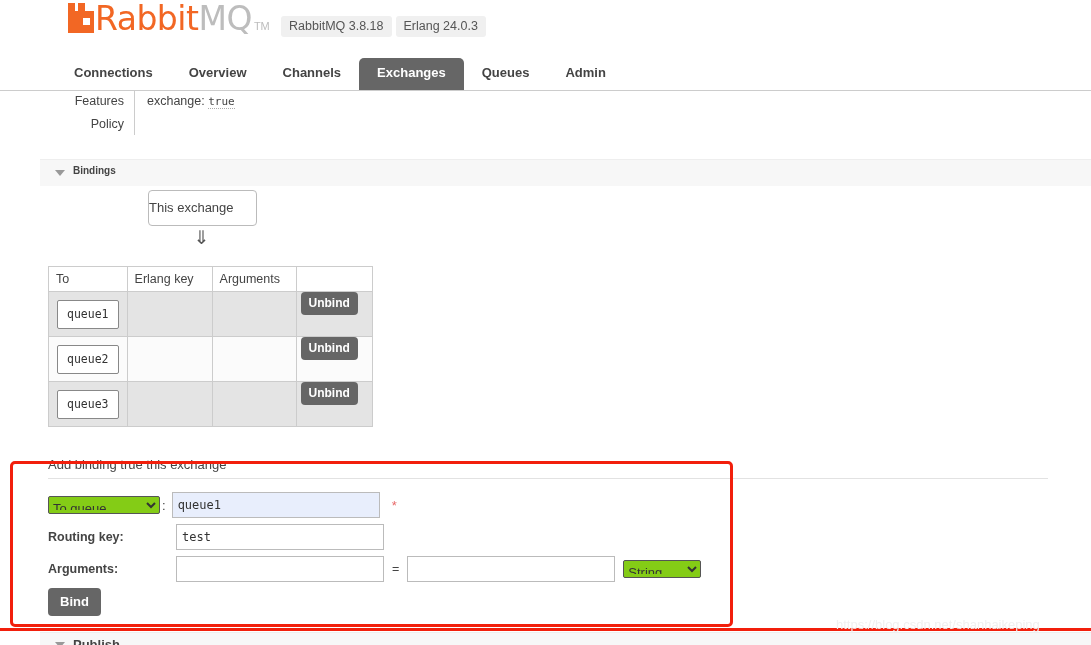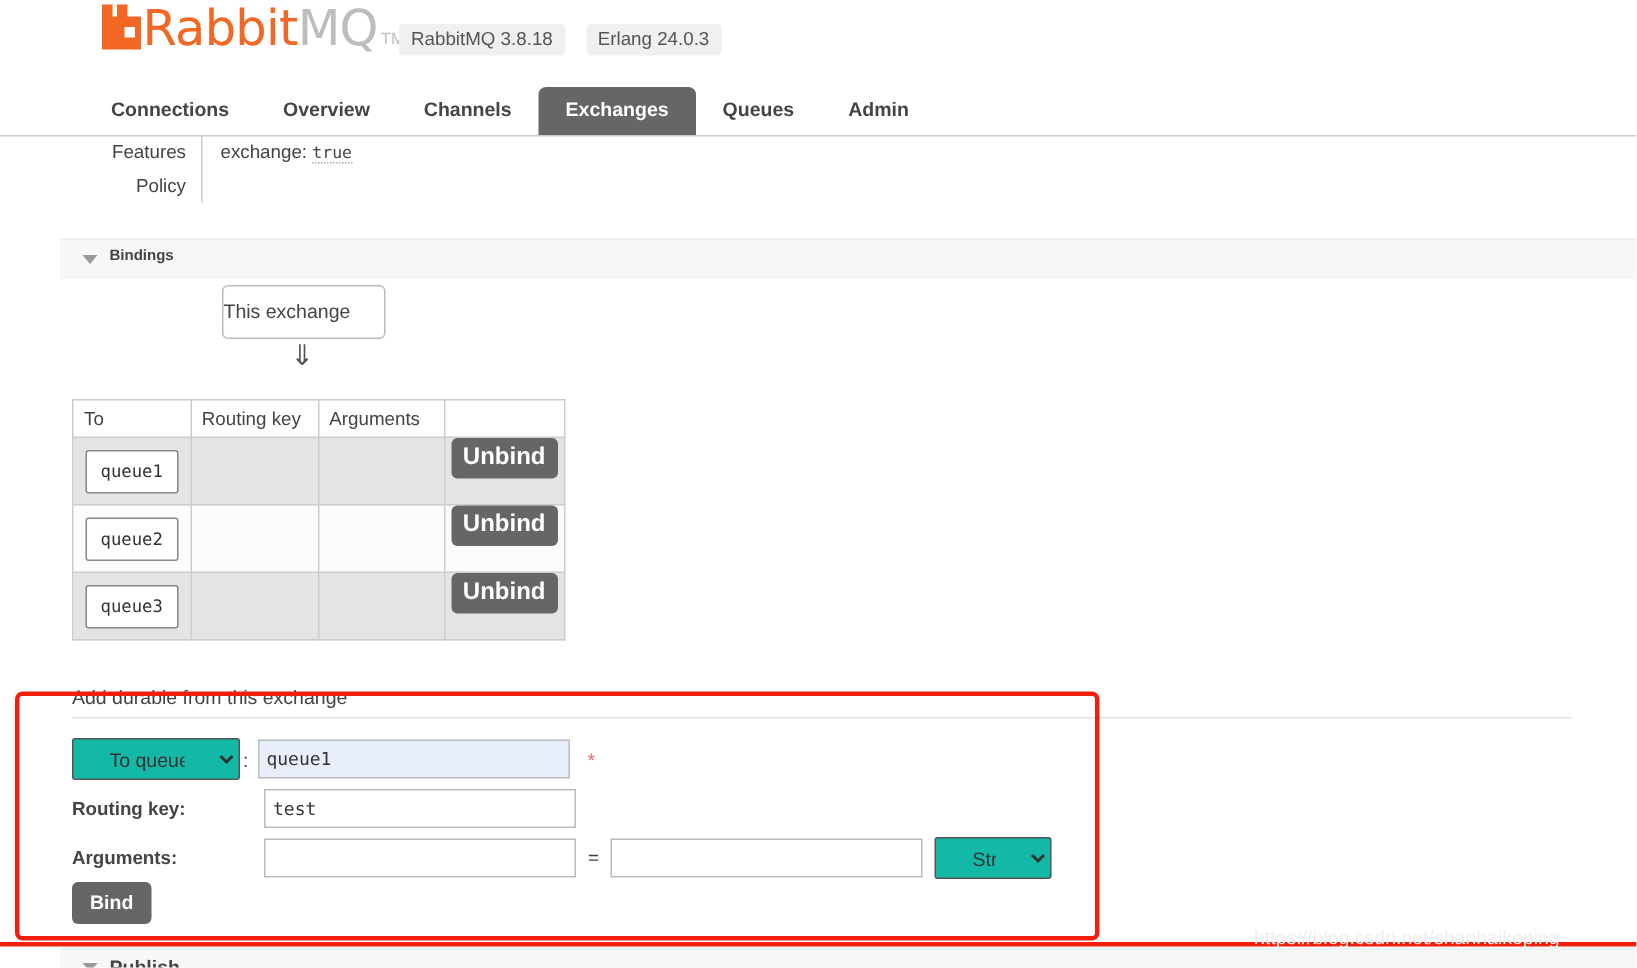--- a/index.html
+++ b/index.html
@@ -73,23 +73,23 @@
   .logo-tm {
     color: #bdbdbd;
     font-size: 11px;
     margin-left: 2px;
     margin-bottom: 4px;
     align-self: flex-end;
     font-family: "Liberation Sans", sans-serif;
   }
   #versions {
     position: absolute;
-    left: 266px; top: 16px;
+    left: 281px; top: 16px;
     display: flex;
-    gap: 14px;
+    gap: 4px;
   }
   .version-badge {
     background: #f0f0f0;
     color: #555555;
     border-radius: 3px;
     padding: 3px 8px 4px 8px;
     font-size: 12.5px;
     font-family: "Liberation Sans", sans-serif;
     white-space: nowrap;
   }
@@ -248,21 +248,21 @@
     cursor: pointer;
   }
   .unbind-btn {
     display: inline-block;
     margin: 0 4px;
     padding: 4px 8px 5px 8px;
     background: #666666;
     color: #ffffff;
     border: none;
     border-radius: 4px;
-    font-size: 16px;
+    font-size: 12px;
     font-weight: bold;
     font-family: "Liberation Sans", sans-serif;
     cursor: pointer;
   }
   .cell-top { vertical-align: top !important; }
   .cell-mid { vertical-align: middle !important; }
 
   
   #add-binding-title {
     position: absolute;
@@ -291,24 +291,24 @@
     padding-right: 6px;
     font-size: 12.5px;
     font-weight: bold;
     color: #444444;
   }
   select.ui-select {
     font-family: "Liberation Sans", sans-serif;
     font-size: 13px;
     color: #333333;
     border: 1px solid #555555;
-    background: #14b8a6;
+    background: #84cc16;
     border-radius: 2px;
-    padding: 3px 20px;
-    height: 28px;
+    padding: 3px 0;
+    height: 18px;
   }
   #dest-select { width: 112px; }
   #arg-type-select { width: 78px; }
   .colon {
     padding: 0 6px 0 2px;
     font-size: 13px;
     color: #444444;
   }
   input.ui-input {
     font-family: "DejaVu Sans Mono", monospace;
@@ -457,21 +457,21 @@
   <span class="band-title">Bindings</span>
 </div>
 
 <div id="this-exchange">This exchange</div>
 <div id="down-arrow">⇓</div>
 
 <table id="bindings-table">
   <thead>
     <tr>
       <th class="col-to">To</th>
-      <th class="col-rk">Routing key</th>
+      <th class="col-rk">Erlang key</th>
       <th class="col-args">Arguments</th>
       <th class="col-act"></th>
     </tr>
   </thead>
   <tbody>
     <tr class="odd">
       <td class="cell-mid">
         <span class="queue-link">queue1</span>
       </td>
       <td></td>
@@ -496,21 +496,21 @@
       </td>
       <td></td>
       <td></td>
       <td class="cell-top">
         <span class="unbind-btn">Unbind</span>
       </td>
     </tr>
   </tbody>
 </table>
 
-<div id="add-binding-title">Add durable from this exchange</div>
+<div id="add-binding-title">Add binding true this exchange</div>
 <div id="add-binding-rule"></div>
 
 <div id="form-area">
 
   <div class="form-row">
     <select class="ui-select" id="dest-select">
       <option>To queue</option>
     </select>
     <span class="colon">:</span>
     <input class="ui-input" id="dest-input" type="text" value="queue1" style="">

